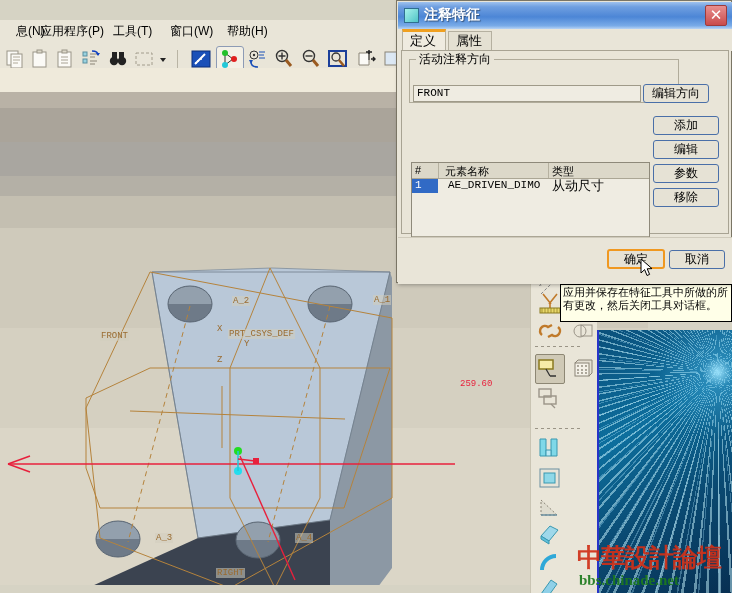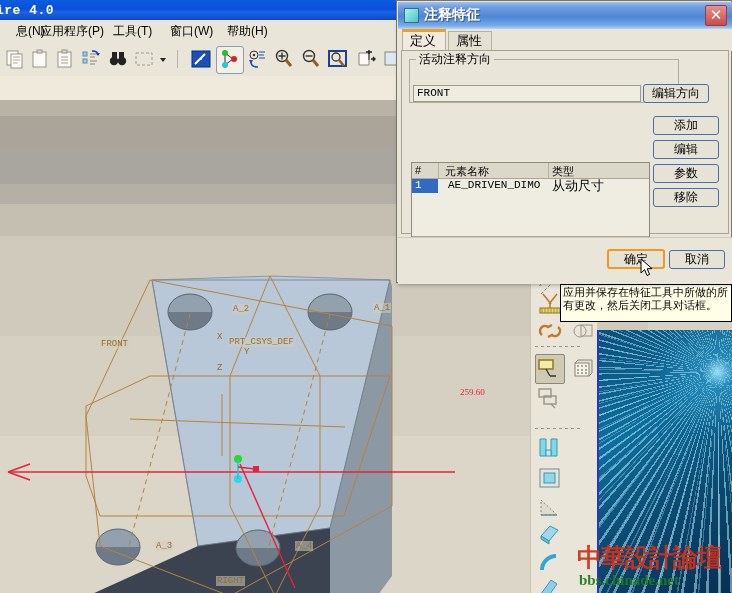--- a/index.html
+++ b/index.html
@@ -30,21 +30,21 @@
 
   .toolbar{
     position:absolute;left:0;top:42px;width:732px;height:34px;
     background:#e9e5d8;border-bottom:1px solid #c9c4b3;
   }
   .tb-ico{position:absolute;top:6px;width:22px;height:22px;}
   .tb-sep{position:absolute;top:8px;width:1px;height:18px;background:#b9b4a4;}
 
   
   #viewport{
-    position:absolute;left:0;top:76px;width:648px;height:517px;
+    position:absolute;left:0;top:68px;width:648px;height:517px;
     background:
       linear-gradient(to bottom,
         #efeadb 0px,#efeadb 24px,
         #b9b2a6 24px,#b9b2a6 40px,
         #aaa49a 40px,#aaa49a 74px,
         #a9a6a0 74px,#a9a6a0 108px,
         #b4b0a6 108px,#b4b0a6 128px,
         #c4bfb1 128px,#c4bfb1 160px,
         #cfcabb 160px,#cfcabb 260px,
         #d5d0c1 260px,#d5d0c1 360px,
@@ -53,21 +53,21 @@
   }
   #vp-svg{position:absolute;left:0;top:0;}
 
   .vplabel{
     position:absolute;font-size:9px;color:#9a6b2f;
     font-family:"Liberation Mono","DejaVu Sans Mono",monospace;
     background:rgba(210,205,190,0.55);padding:0 1px;white-space:nowrap;
   }
   .dimlabel{
     position:absolute;font-size:9px;color:#e8203c;
-    font-family:Liberation Serif, serif;
+    font-family:Liberation Mono, monospace;
     white-space:nowrap;
   }
 
   
   #righttb{
     position:absolute;left:530px;top:276px;width:66px;height:317px;
     background:#e9e5d8;border-left:1px solid #c9c4b3;
   }
   .rt-ico{position:absolute;width:26px;height:24px;}
   .rt-sel{background:#cfc9b6;border:1px solid #8d8774;border-radius:2px;}
@@ -221,23 +221,20 @@
   }
   #btn-cancel{position:absolute;left:669px;top:250px;width:56px;height:19px;line-height:17px;}
 
   #cursor{position:absolute;left:640px;top:258px;width:14px;height:20px;}
 </style>
 </head>
 <body>
 
 <div id="app">
 
-  <div class="titlebar">
-    <span class="ttxt">ire 4.0</span>
-  </div>
 
   <div class="menubar">
     <div class="mi" style="left:16px;">
       <span>息</span><span class="acc">(N)</span>
     </div>
     <div class="mi" style="left:40px;">
       <span>应用程序</span><span class="acc">(P)</span>
     </div>
     <div class="mi" style="left:113px;">
       <span>工具</span><span class="acc">(T)</span>

